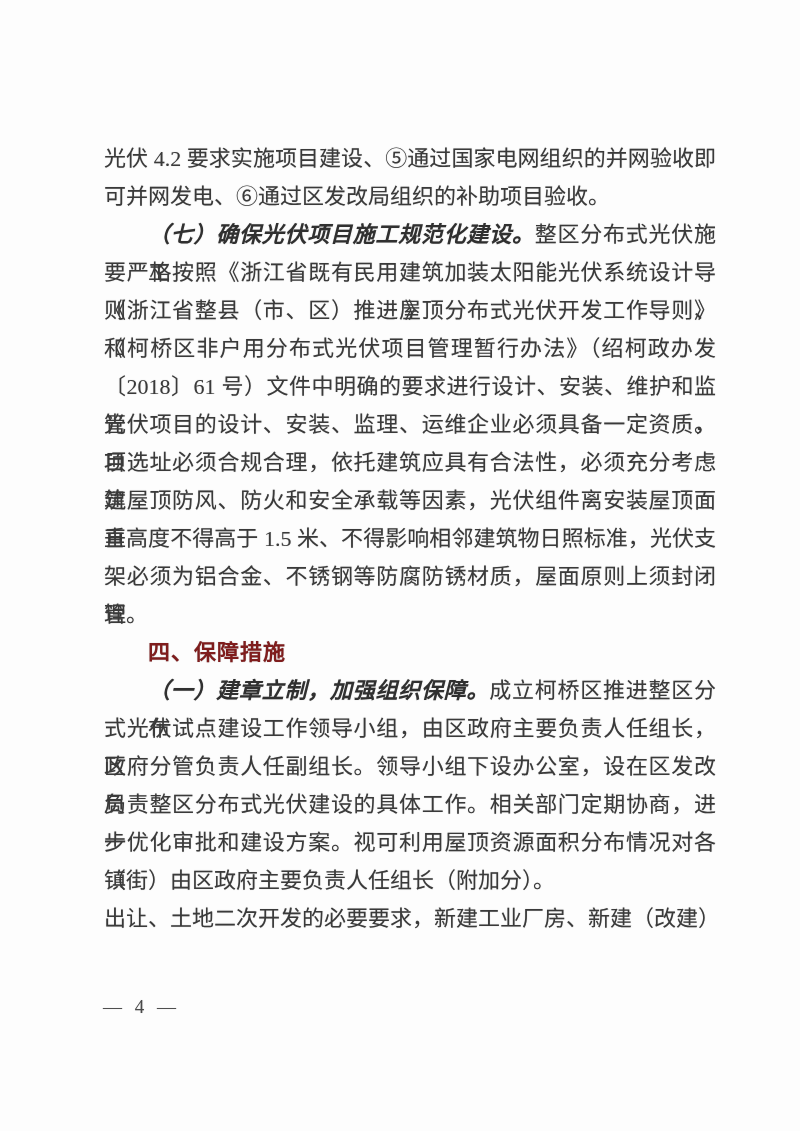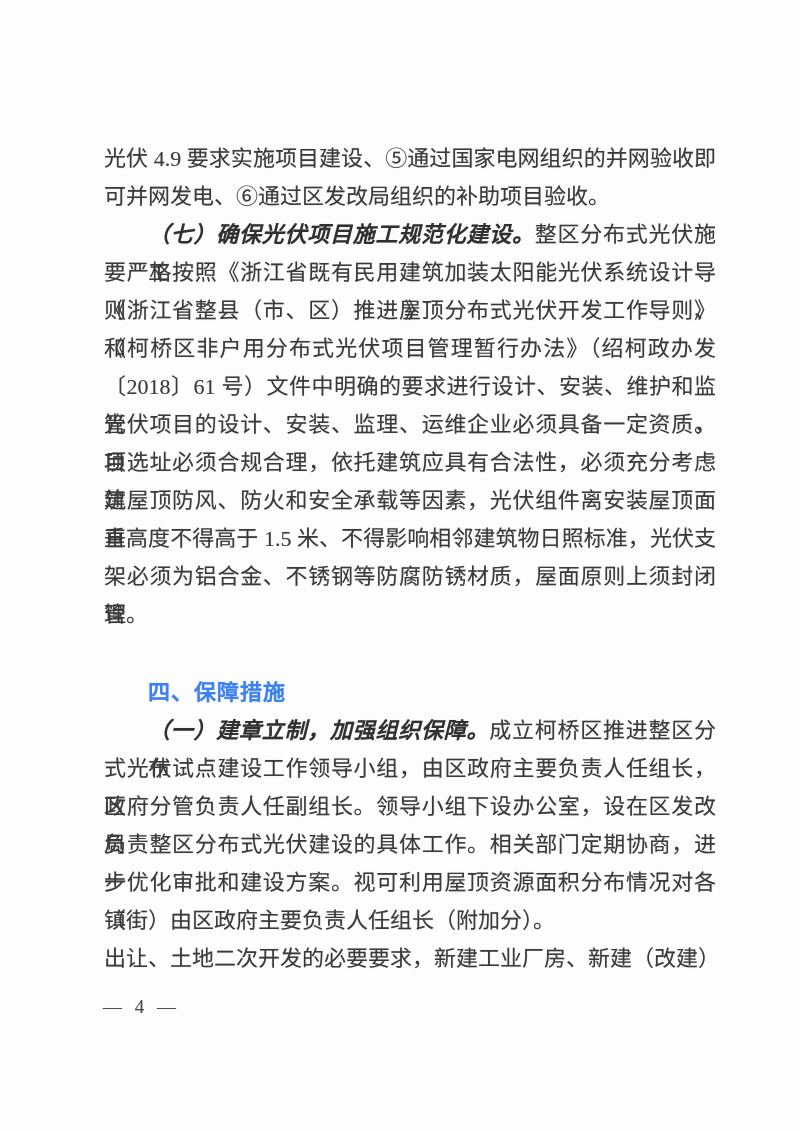--- a/index.html
+++ b/index.html
@@ -44,40 +44,39 @@
     width: 568px;
   }
   .line .bold {
     font-weight: 700;
     color: #303030;
     font-style: italic;
   }
   .line.heading {
     font-family: "Liberation Sans", "DejaVu Sans", sans-serif;
     font-weight: 700;
-    color: #3b82f6;
+    color: #7f1d1d;
     letter-spacing: 1px;
-    margin-top: 40px;
   }
   .footer {
     position: absolute;
     left: 103px;
     top: 996px;
     font-size: 19px;
     color: #4a4a4a;
     letter-spacing: 4px;
     text-shadow: 0 0 1px rgba(70,70,70,0.3);
   }
 </style>
 </head>
 <body>
 
 <div class="page">
   <div class="doc-body">
-      <div class="line justify"><span>光伏 4.9 要求实施项目建设、⑤通过国家电网组织的并网验收即</span></div>
+      <div class="line justify"><span>光伏 4.2 要求实施项目建设、⑤通过国家电网组织的并网验收即</span></div>
       <div class="line"><span>可并网发电、⑥通过区发改局组织的补助项目验收。</span></div>
       <div class="line indent justify"><span class="bold">（七）确保光伏项目施工规范化建设。</span><span>整区分布式光伏施工</span></div>
       <div class="line justify"><span>要严格按照《浙江省既有民用建筑加装太阳能光伏系统设计导则》、</span></div>
       <div class="line justify"><span>《浙江省整县（市、区）推进屋顶分布式光伏开发工作导则》和</span></div>
       <div class="line justify"><span>《柯桥区非户用分布式光伏项目管理暂行办法》（绍柯政办发</span></div>
       <div class="line justify"><span>〔2018〕61 号）文件中明确的要求进行设计、安装、维护和监管。</span></div>
       <div class="line justify"><span>光伏项目的设计、安装、监理、运维企业必须具备一定资质，项</span></div>
       <div class="line justify"><span>目选址必须合规合理，依托建筑应具有合法性，必须充分考虑建</span></div>
       <div class="line justify"><span>筑屋顶防风、防火和安全承载等因素，光伏组件离安装屋顶面垂</span></div>
       <div class="line justify"><span>直高度不得高于 1.5 米、不得影响相邻建筑物日照标准，光伏支</span></div>

